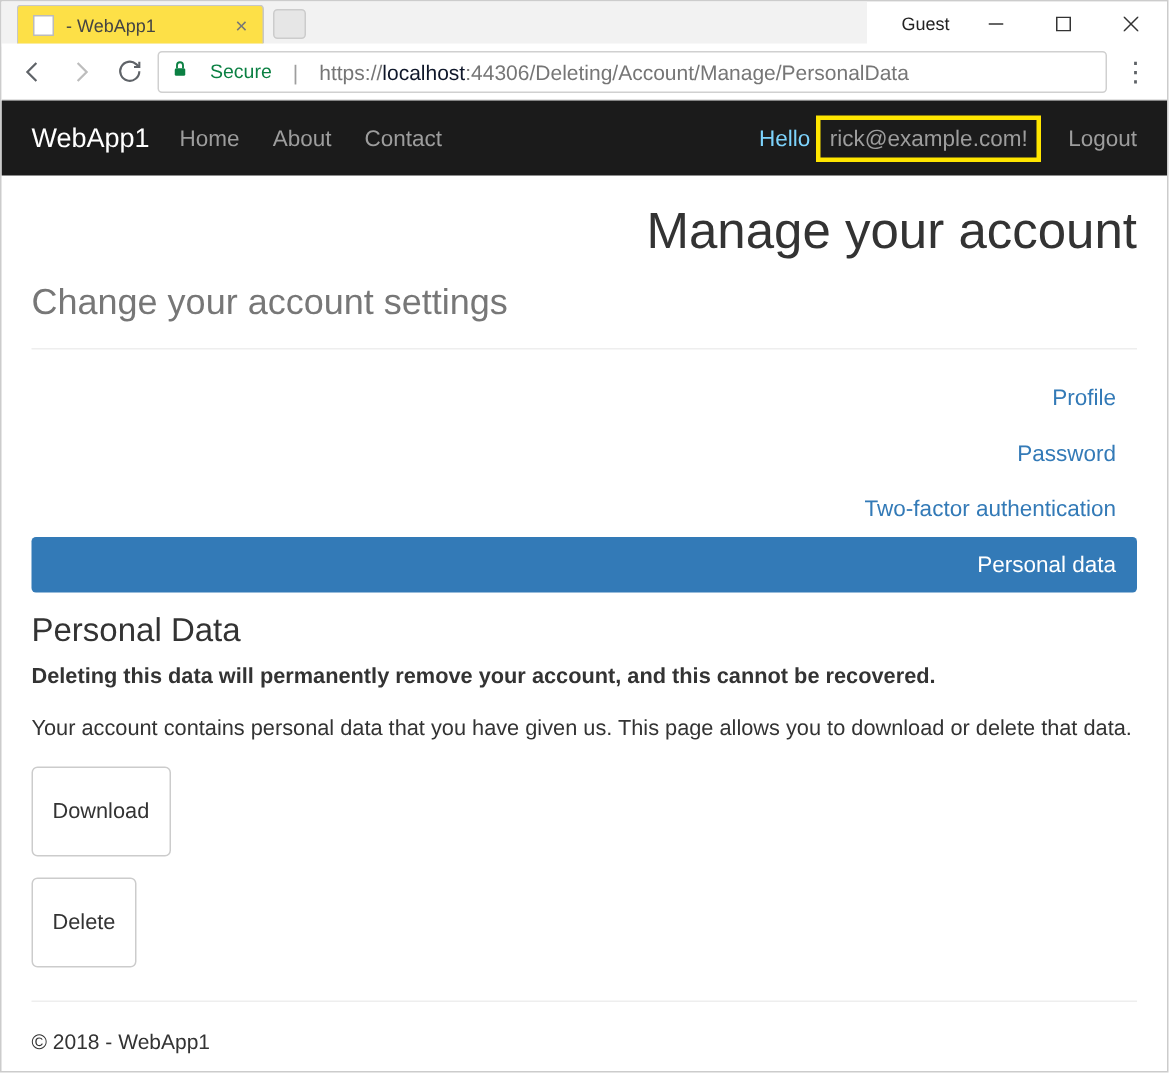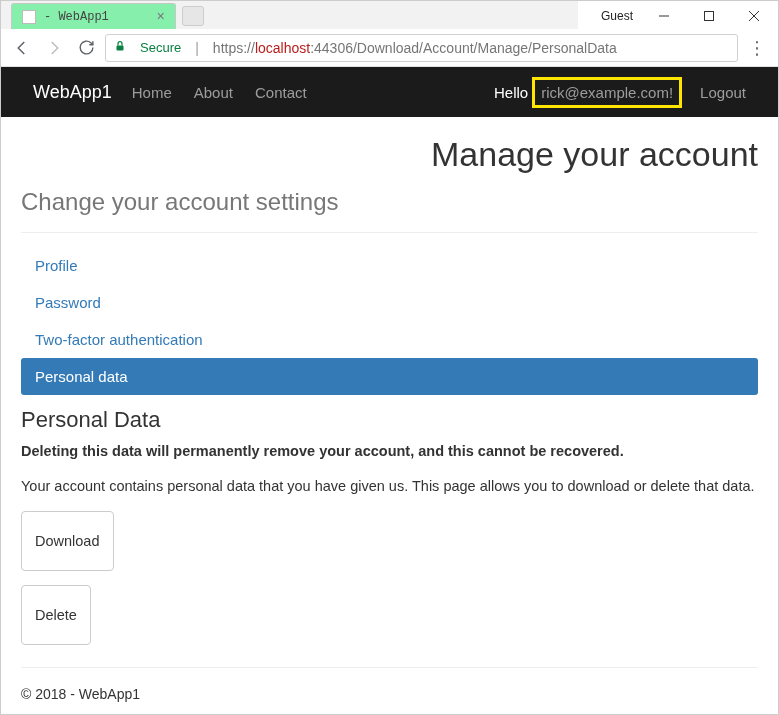--- a/index.html
+++ b/index.html
@@ -35,34 +35,33 @@
     height: 28px;
     background: #f2f2f2;
     display: flex;
     align-items: flex-end;
     padding-left: 10px;
     position: absolute;
     top: 0; left: 0; right: 200px;
   }
   .tab {
     height: 26px;
-    background: #86efac;
+    background: #fde047;
     border: 1px solid #c7c7c7;
     border-bottom: none;
     border-top-left-radius: 3px;
     border-top-right-radius: 3px;
     display: flex;
     align-items: center;
     padding: 0 10px;
     font-size: 12px;
     color: #444;
     gap: 8px;
     min-width: 165px;
     position: relative;
-    font-family: Liberation Mono, monospace;
   }
   .tab .pageicon {
     width: 14px; height: 14px; border:1px solid #bbb; background:#fff;
   }
   .tab .close { color:#777; font-size:14px; margin-left:auto;}
   .newtab {
     width: 22px; height: 20px; background:#e6e6e6; border:1px solid #ccc;
     border-radius: 3px; margin-left:6px; margin-bottom:3px;
   }
   .row2 { height: 28px; }
@@ -93,51 +92,51 @@
     font-size: 14px;
     gap: 14px;
     color:#333;
     overflow:hidden;
     white-space:nowrap;
   }
   .lock { color:#0b8043; font-size:12px; }
   .secure { color:#0b8043; font-size:13px; }
   .omnibox .sep { color:#9e9e9e; }
   .urlprefix { color:#767676; }
-  .urlhost { color:#b91c1c; }
+  .urlhost { color:#0f172a; }
   .urlrest { color:#767676; }
   .menu3 { width:26px; display:flex; align-items:center; justify-content:center; color:#5f6368; font-size:18px;}
   
   .appnav {
     background: #1b1b1b;
     color: #9d9d9d;
     height: 50px;
     display: flex;
     align-items: center;
-    padding: 0 32px;
+    padding: 0 20px;
     font-size: 15px;
   }
   .brand { color:#fff; font-size:18px; margin-right:20px;}
   .navlink { color:#9d9d9d; margin-right:22px; text-decoration:none; }
   .spacer { flex:1; }
-  .hello { color:#ffffff; }
+  .hello { color:#7dd3fc; }
   .userlink {
     color:#9d9d9d; text-decoration:none;
     border: 3px solid #ffe600; padding: 4px 6px; margin: 0 4px;
   }
   .logout { color:#9d9d9d; margin-left:14px; }
   
   .content { padding: 18px 20px 10px 20px; }
   h1 { font-size: 34px; font-weight: 500; color:#333; margin-bottom:14px;text-align:right;}
   h3.sub { font-size: 24px; font-weight: 400; color:#777; margin-bottom:16px;}
   hr { border:none; border-top:1px solid #eee; margin: 8px 0 14px 0;}
   .listgroup { border:0; margin-bottom:12px;}
   .lgi {
     display:block; padding:10px 14px; font-size:15px;
-    color:#337ab7; background:#fff;
+    color:#337ab7; background:#fff;text-align:right;
   }
   .lgi.active { background:#337ab7; color:#fff; border-radius:3px;}
   h4.sec { font-size:22px; font-weight:500; color:#333; margin:10px 0 8px 0;}
   p.body { font-size:14.5px; color:#333; margin-bottom:14px; line-height:1.45;}
   p.body.strong { font-weight:700; }
   .btn {
     display:inline-block; padding:21px 13px; font-size:14.5px; color:#333;
     background:#fff; border:1px solid #ccc; border-radius:4px; margin-bottom:14px;
   }
   .footer { font-size:14px; color:#333; padding-top:4px;}
@@ -195,21 +194,21 @@
   <div class="omnibox">
     <span class="lock">
       <svg width="12" height="14" viewBox="0 0 24 24" fill="#0b8043">
           <rect x="5" y="11" width="14" height="10" rx="2"></rect>
           <path d="M8 11V7a4 4 0 0 1 8 0v4" fill="none" stroke="#0b8043" stroke-width="2.5"></path>
         </svg>
     </span>
     <span class="secure">Secure</span>
     <span class="sep">|</span>
     <span>
-      <span class="urlprefix">https://</span><span class="urlhost">localhost</span><span class="urlprefix">:44306</span><span class="urlrest">/Download/Account/Manage/PersonalData</span>
+      <span class="urlprefix">https://</span><span class="urlhost">localhost</span><span class="urlprefix">:44306</span><span class="urlrest">/Deleting/Account/Manage/PersonalData</span>
     </span>
   </div>
   <div class="menu3">⋮</div>
 </div>
 
 <div class="appnav">
   <span class="brand">WebApp1</span>
   <span class="navlink">Home</span>
   <span class="navlink">About</span>
   <span class="navlink">Contact</span>

